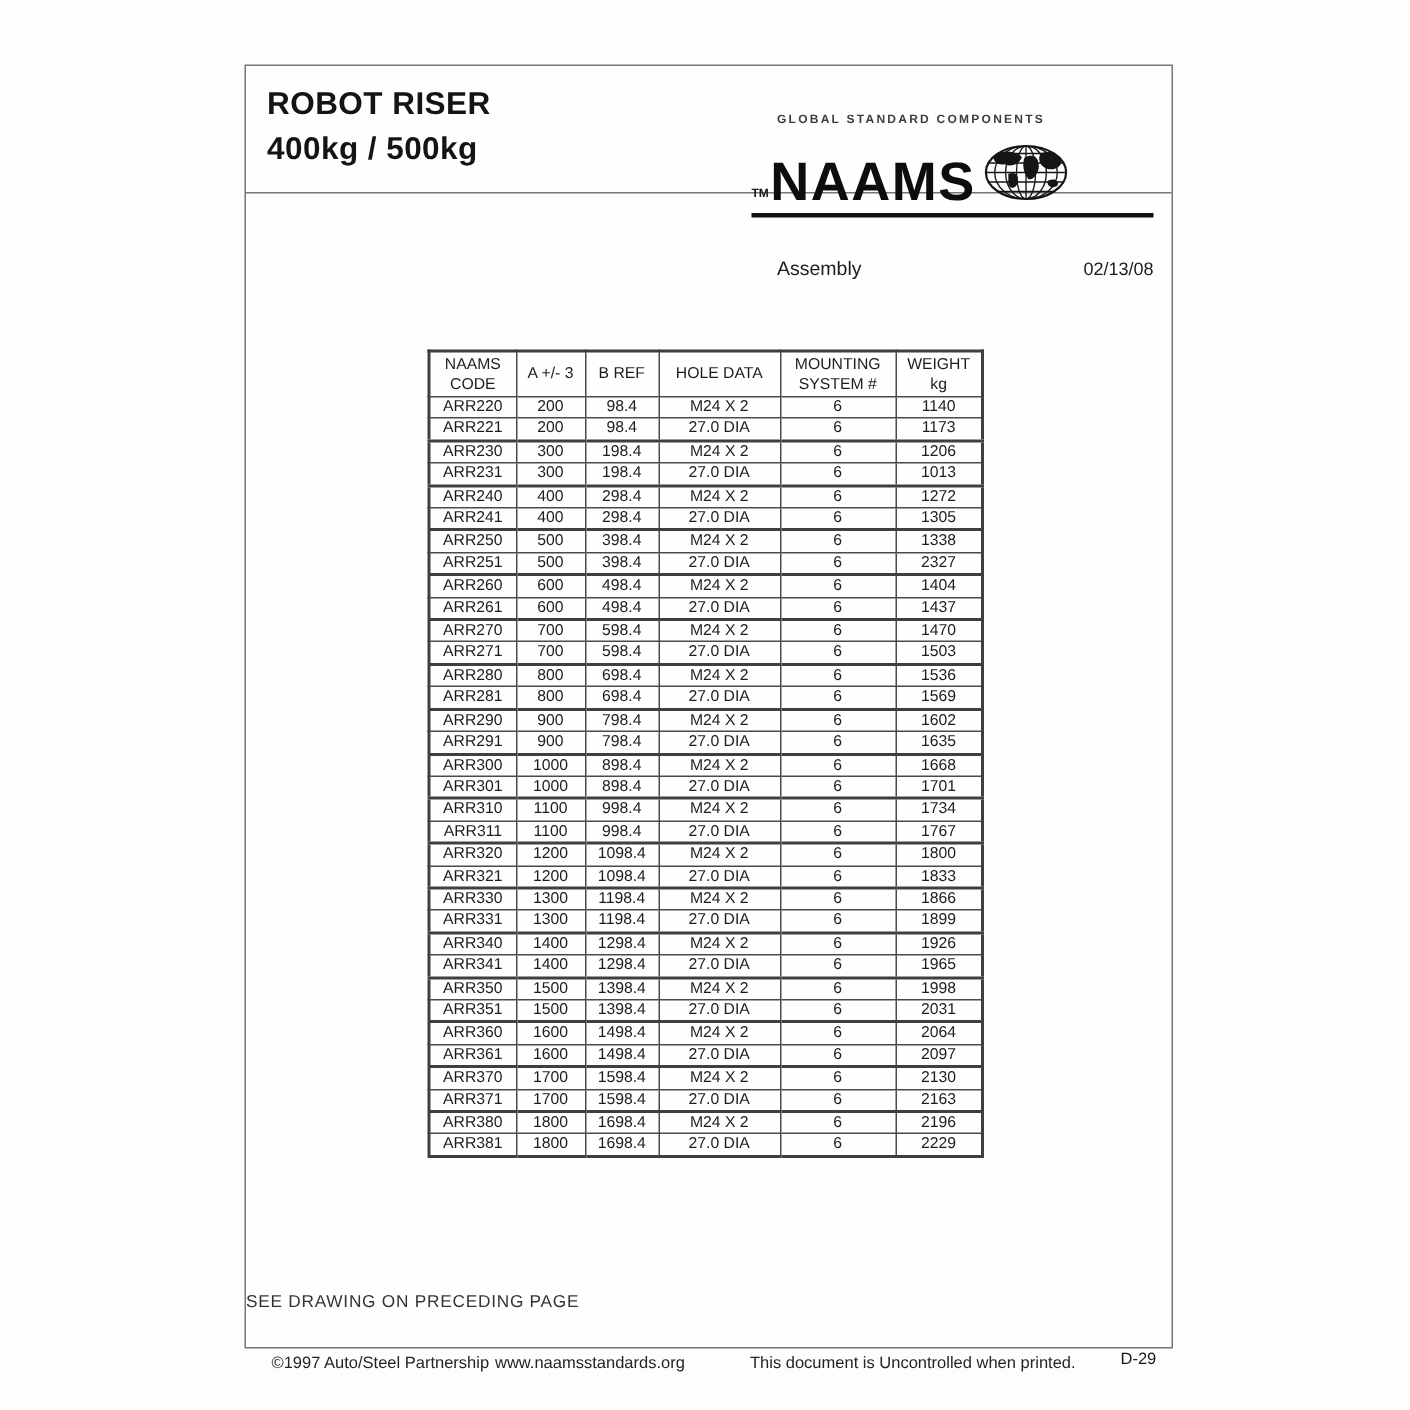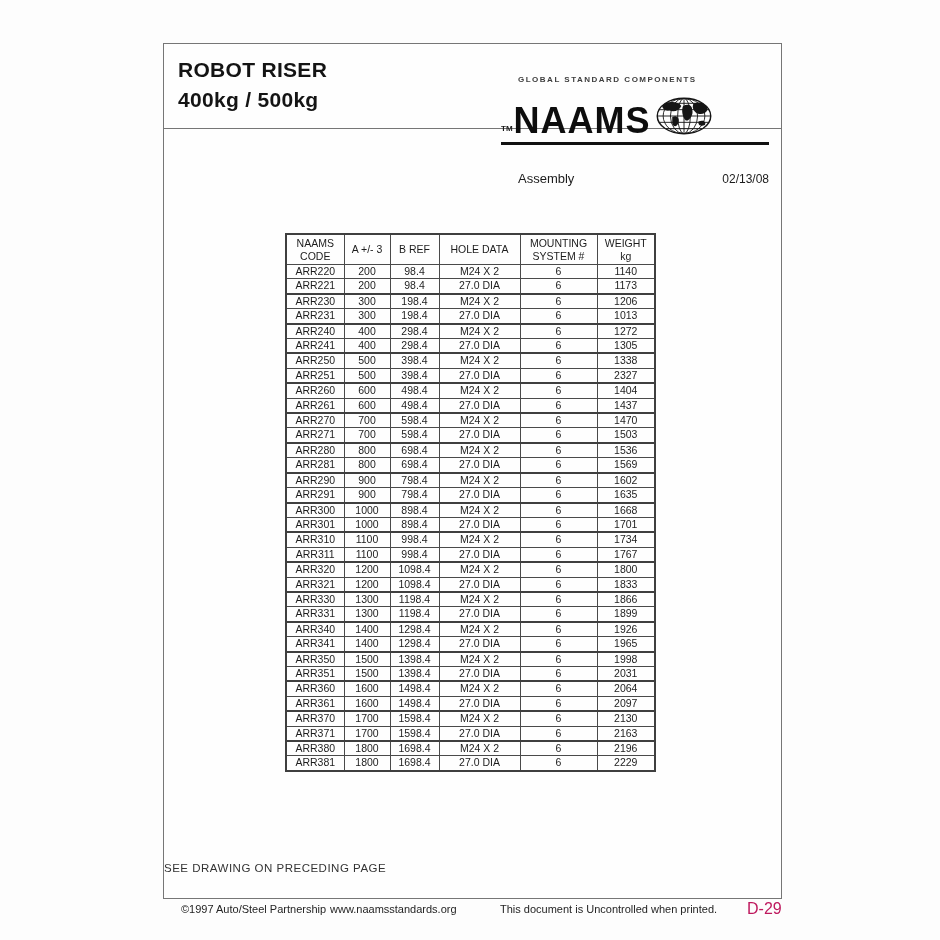--- a/index.html
+++ b/index.html
@@ -64,21 +64,21 @@
   col.c3{width:81px;} col.c4{width:77px;} col.c5{width:58px;}
 
   .note{
     position:absolute;left:0;right:0;top:806px;
     font-size:11.5px;letter-spacing:0.5px;color:#333;margin-top:12px;
   }
   .footer-item{position:absolute;font-size:11px;color:#242424;white-space:nowrap;}
   .f-copyright{left:181px;top:903px;}
   .f-url{left:330px;top:903px;text-align:center;}
   .f-disclaimer{left:500px;top:903px;}
-  .f-page{left:747px;top:900px;font-size:16px;color:#be185d;}
+  .f-page{left:747px;top:900px;font-size:11px;color:#0f172a;}
 </style>
 </head>
 <body>
 
 <div class="page">
   <div class="doc">
 
     <div class="doc-header">
       <div class="title">
         <div>ROBOT RISER</div>

